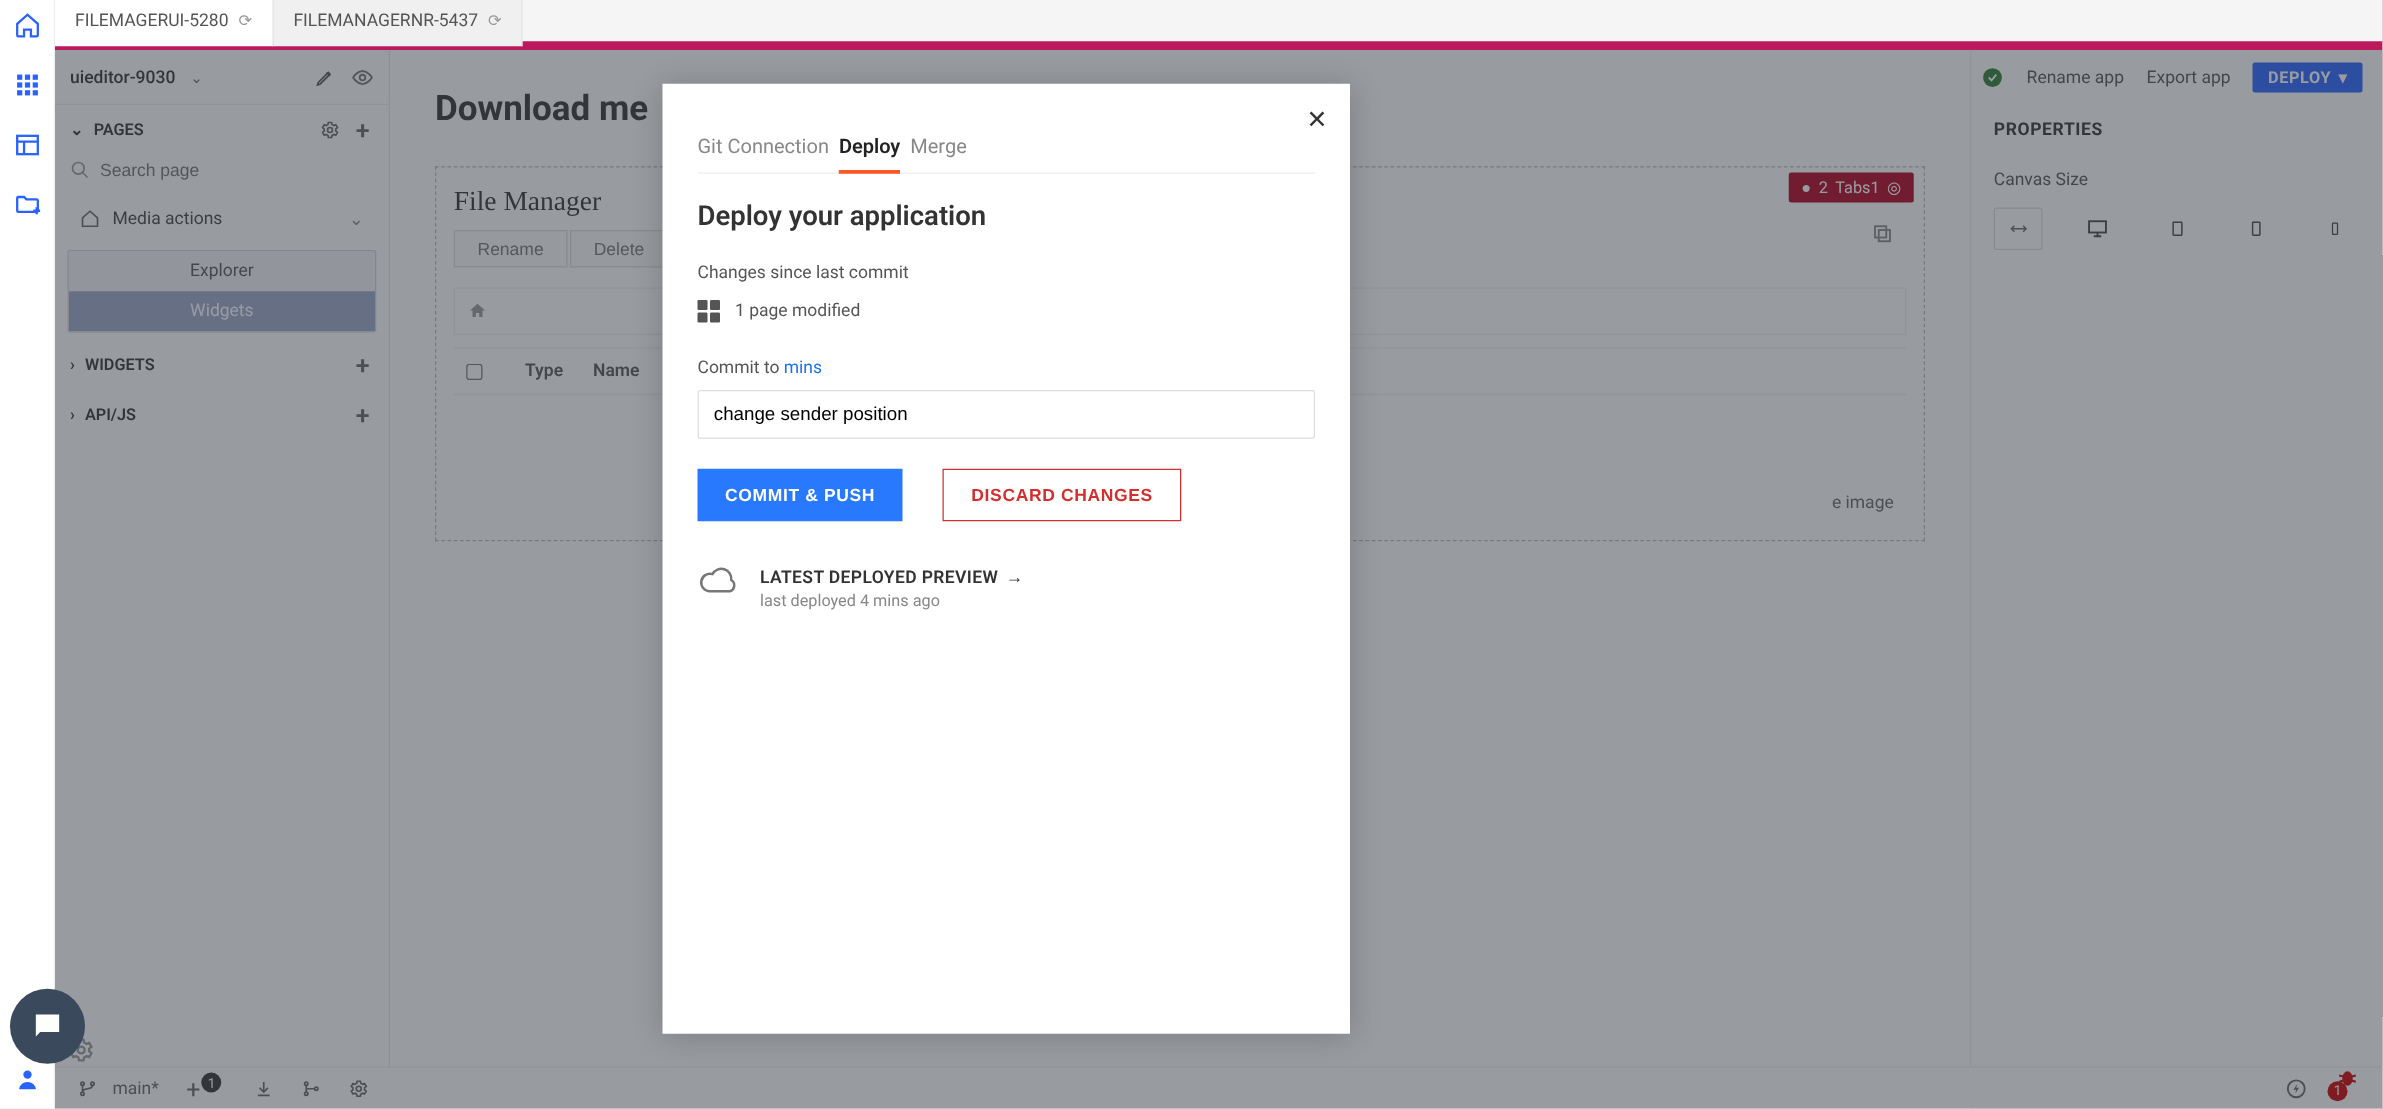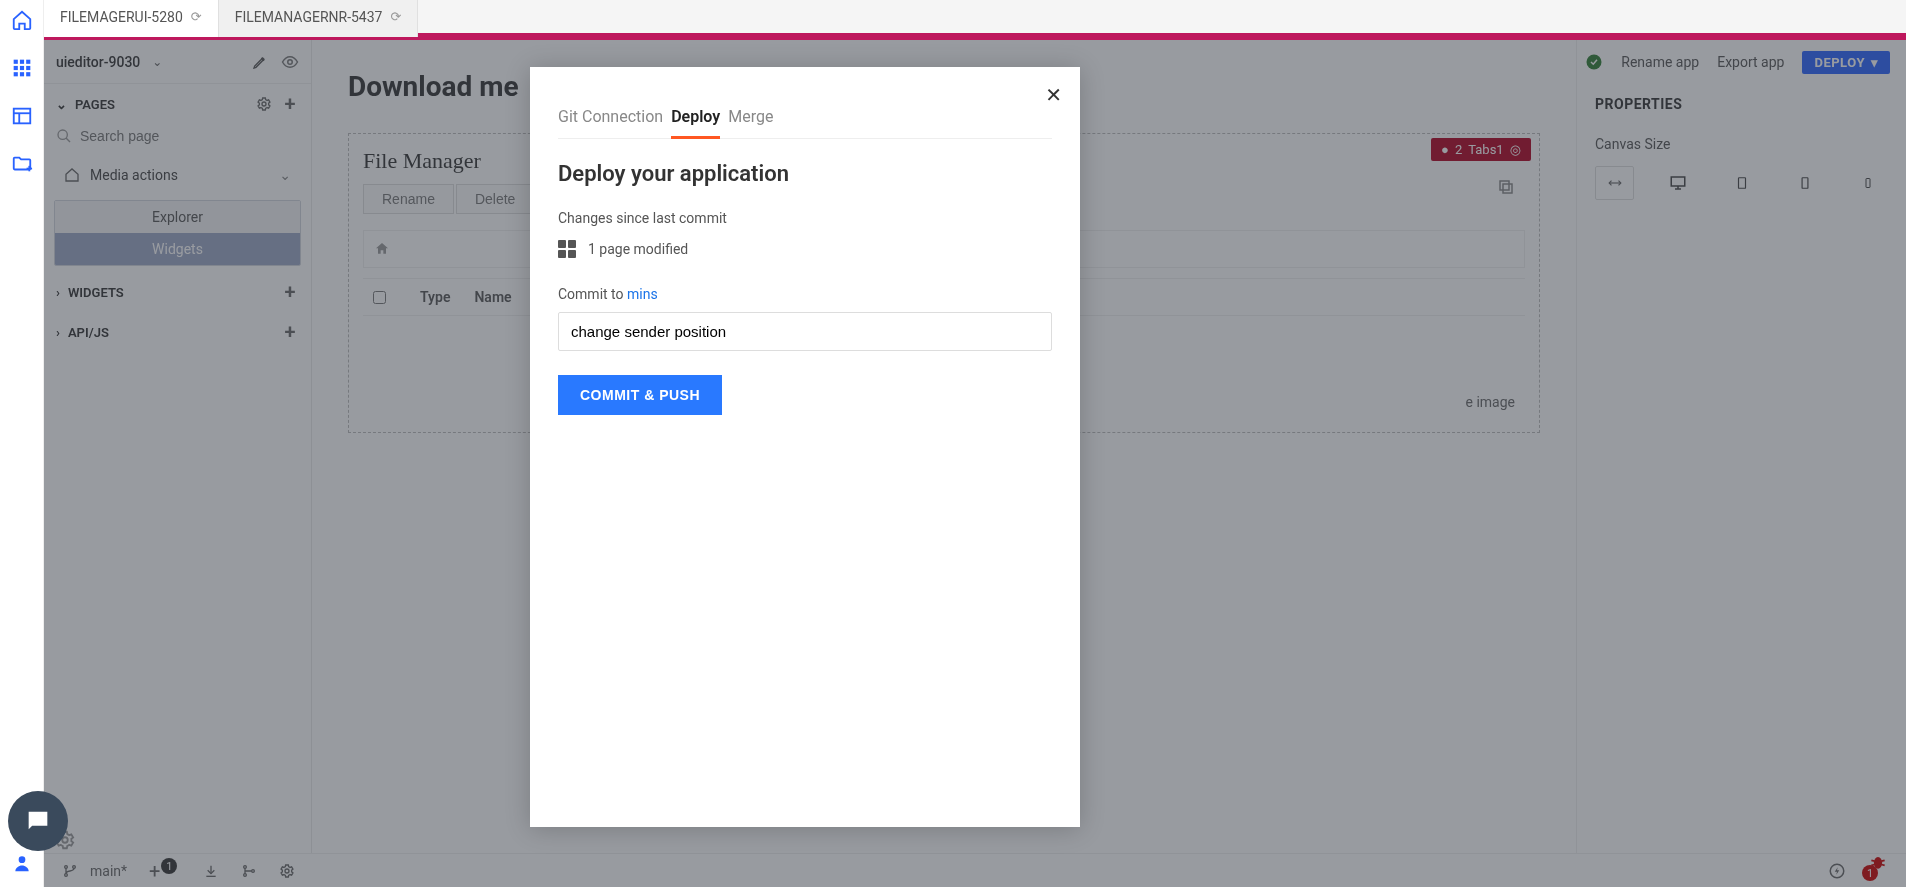--- a/index.html
+++ b/index.html
@@ -377,14 +377,29 @@
         <span></span>
       </span>
     <span>1 page modified</span>
   </div>
   <div class="commit-to">
     <span>Commit to </span><span class="branch">mins</span>
   </div>
   <input class="commit-input" value="change sender position" style="">
   <div class="modal-buttons">
     <button class="btn-primary">COMMIT &amp; PUSH</button>
+    <button class="btn-danger-outline">DISCARD CHANGES</button>
+  </div>
+  <div class="deploy-info">
+    <span>
+      <svg width="34" height="26" viewBox="0 0 34 26" fill="none" stroke="#777" stroke-width="2">
+          <path d="M10 20a7 7 0 1 1 2-13.7A8 8 0 0 1 27 11a5 5 0 0 1-1 9H10z"></path>
+        </svg>
+    </span>
+    <div class="deploy-info-texts">
+      <div class="deploy-preview-link">
+        <span>LATEST DEPLOYED PREVIEW</span>
+        <span>→</span>
+      </div>
+      <div class="deploy-time">last deployed 4 mins ago</div>
+    </div>
   </div>
 </div>
 
 </body></html>

